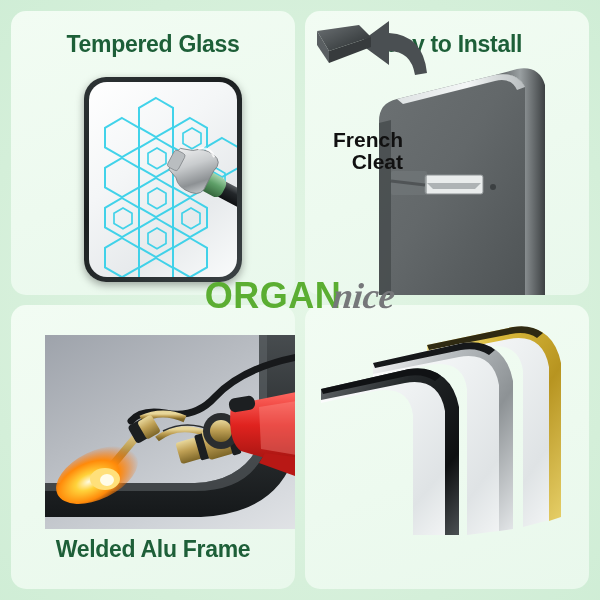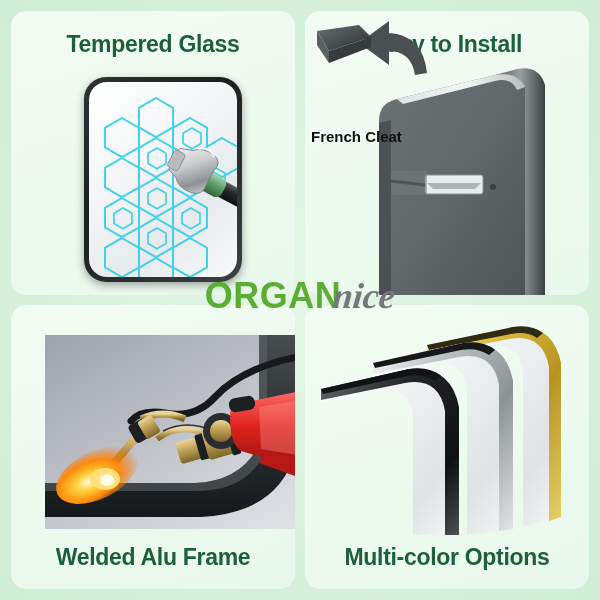--- a/index.html
+++ b/index.html
@@ -21,42 +21,42 @@
   .card{
     position:relative;border-radius:15px;overflow:hidden;
     background:linear-gradient(160deg,#f2fcf3 0%,#edfaef 55%,#e9f8ec 100%);
   }
   .title{
     position:absolute;left:0;right:0;text-align:center;
     color:#1d5f38;font-weight:bold;font-size:23px;letter-spacing:-0.3px;
     white-space:nowrap;
   }
   .title.top{top:20px;}
-  .title.bottom{bottom:18px;text-align:center;}
+  .title.bottom{bottom:26px;text-align:center;}
 
   
   .glassWrap{position:absolute;left:73px;top:66px;width:158px;height:205px;}
   .glassFrame{
     position:absolute;inset:0;border-radius:22px;
     background:linear-gradient(135deg,#2e3436 0%,#1b1f20 40%,#3b4245 100%);
     box-shadow:0 3px 8px rgba(0,0,0,.35);
   }
   .glassFace{
     position:absolute;inset:5px;border-radius:18px;
     background:linear-gradient(140deg,#ffffff 0%,#f4f6f7 38%,#e7eaec 70%,#f9fbfb 100%);
     overflow:hidden;
   }
   .hexes{position:absolute;left:-2px;top:14px;}
   .hammer{position:absolute;left:72px;top:58px;width:120px;height:110px;}
 
   
   .mirrorBack{position:absolute;left:62px;top:52px;width:190px;height:240px;}
   .cleatLabel{
-    position:absolute;left:6px;top:118px;width:92px;text-align:left;
-    color:#111;font-weight:bold;font-size:15px;line-height:1.05;
+    position:absolute;left:6px;top:118px;width:92px;text-align:right;
+    color:#111;font-weight:bold;font-size:21px;line-height:1.05;
   }
   .arrowSvg{position:absolute;left:30px;top:6px;}
   .cleatPiece{position:absolute;left:8px;top:12px;}
 
   
   .weldBox{
     position:absolute;left:34px;top:30px;width:264px;height:194px;overflow:hidden;
     background:linear-gradient(150deg,#9ea3ab 0%,#b6bac0 35%,#cfd3d8 72%,#e2e4e7 100%);
   }
 
@@ -314,20 +314,19 @@
           </g>
 
           <g>
             <path d="M4 70 L92 50 Q134 46 142 88 L142 216 L96 216 L96 96 Q92 66 58 72 L4 84 Z" fill="url(#glassG)"></path>
             <path d="M4 70 L92 50 Q134 46 142 88 L142 216 L128 216 L128 92 Q122 58 88 64 L4 81 Z" fill="url(#blackG)"></path>
             <path d="M4 70 L92 50 Q112 47 124 57 L118 62 Q106 54 90 57 L6 75 Z" fill="#101214"></path>
           </g>
         </svg>
       </div>
 
-      <div class="title bottom">Multi-color Options</div>
     </div>
   </div>
 
   <div class="logo">
     <span class="organ">ORGAN</span><span class="nice">nice</span>
   </div>
 </div>
 
 </body></html>

